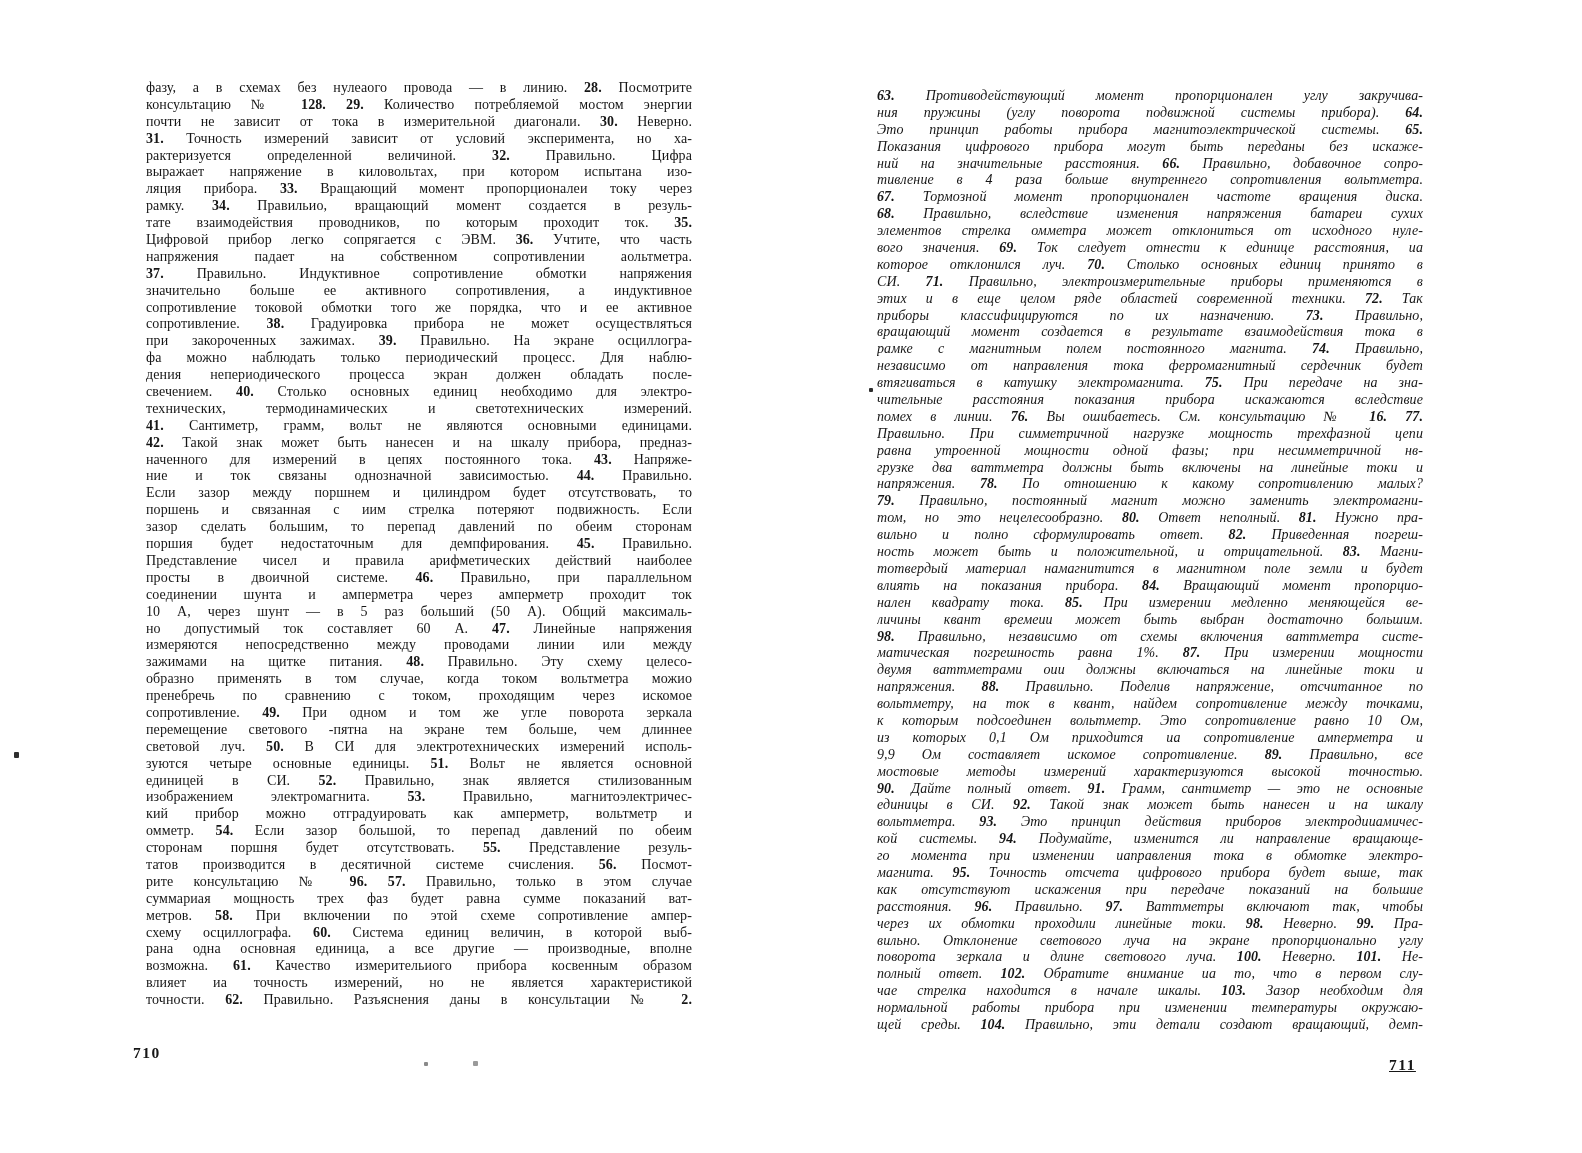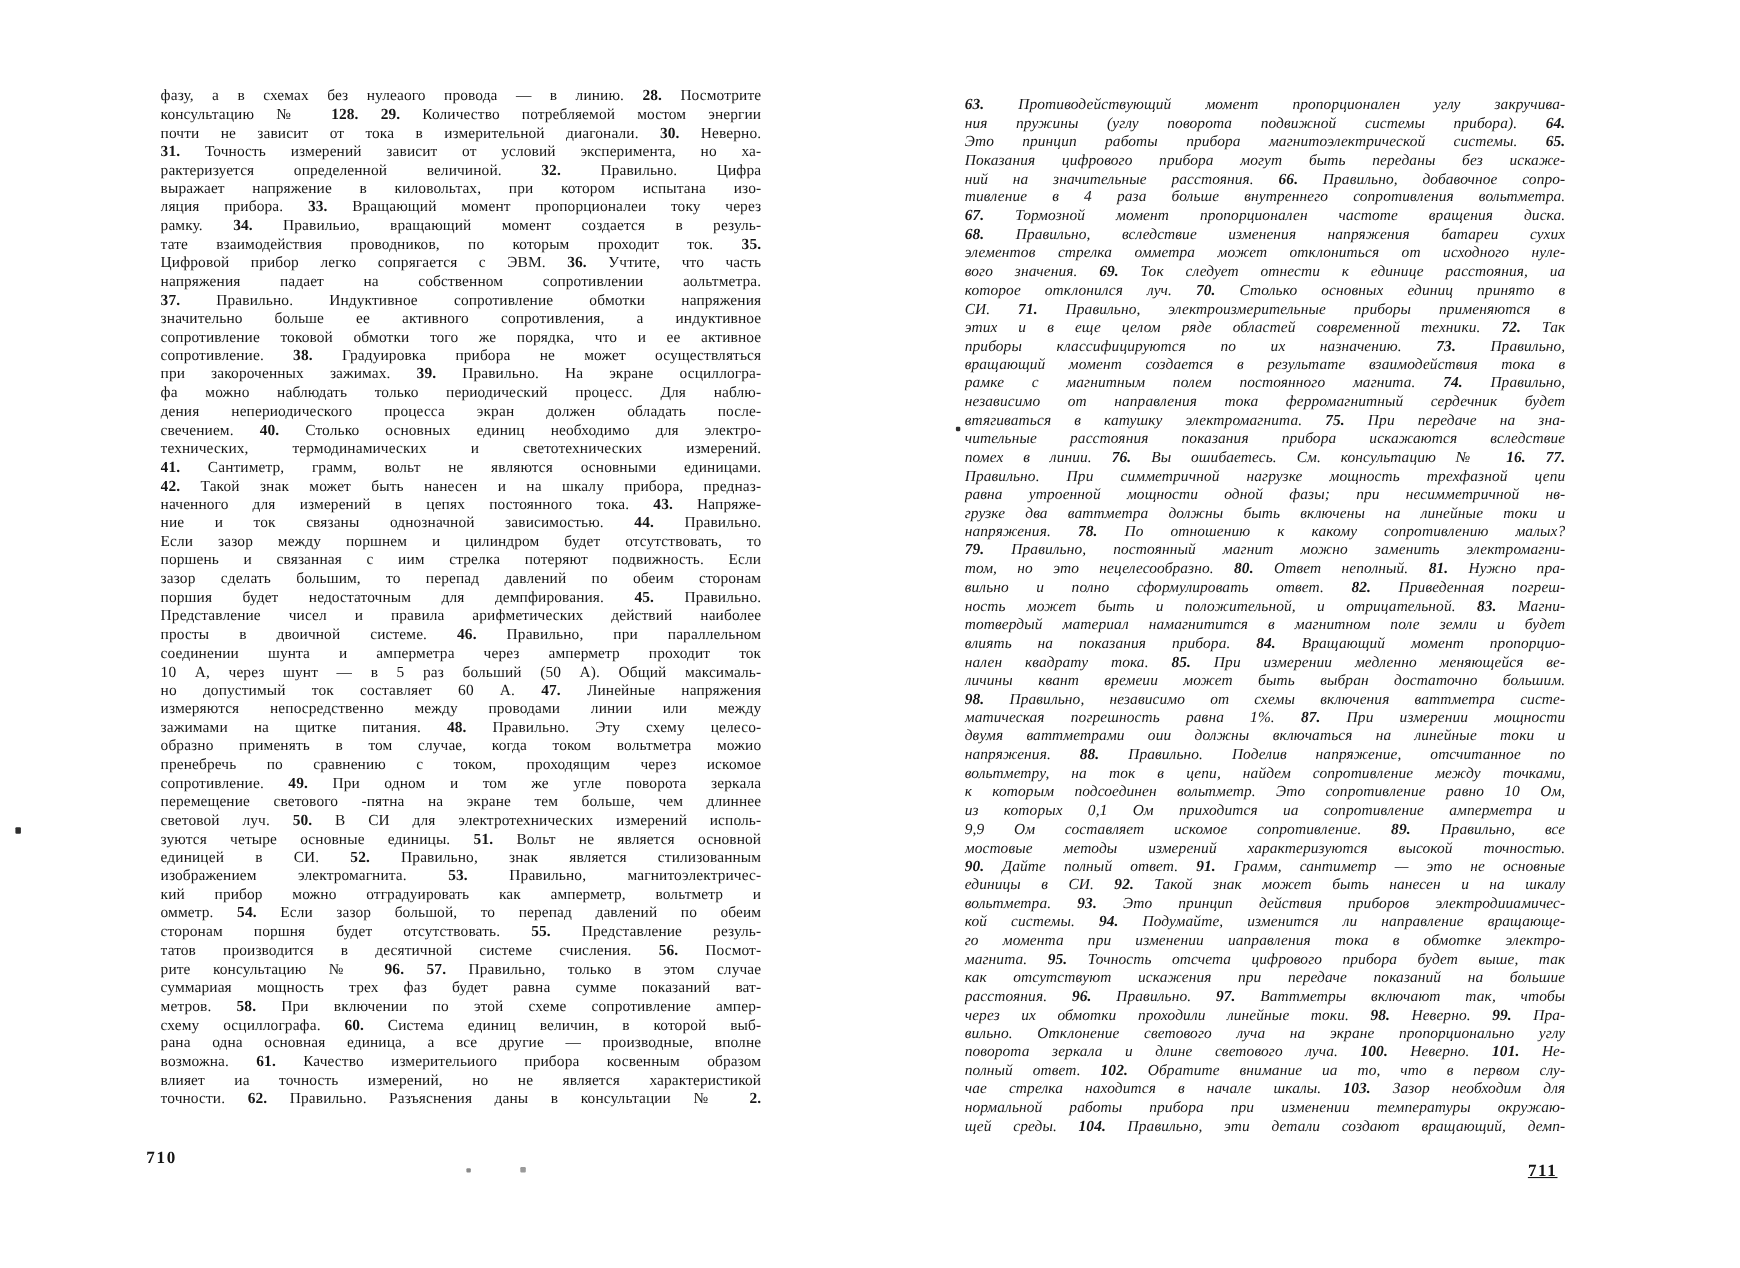--- a/index.html
+++ b/index.html
@@ -144,21 +144,21 @@
       <div class="ln">вильно и полно сформулировать ответ. <b class="num">82.</b> Приведенная погреш-</div>
       <div class="ln">ность может быть и положительной, и отрицательной. <b class="num">83.</b> Магни-</div>
       <div class="ln">тотвердый материал намагнитится в магнитном поле земли и будет</div>
       <div class="ln">влиять на показания прибора. <b class="num">84.</b> Вращающий момент пропорцио-</div>
       <div class="ln">нален квадрату тока. <b class="num">85.</b> При измерении медленно меняющейся ве-</div>
       <div class="ln">личины квант времеии может быть выбран достаточно большим.</div>
       <div class="ln"><b class="num">98.</b> Правильно, независимо от схемы включения ваттметра систе-</div>
       <div class="ln">матическая погрешность равна 1%. <b class="num">87.</b> При измерении мощности</div>
       <div class="ln">двумя ваттметрами оии должны включаться на линейные токи и</div>
       <div class="ln">напряжения. <b class="num">88.</b> Правильно. Поделив напряжение, отсчитанное по</div>
-      <div class="ln">вольтметру, на ток в цепи, найдем сопротивление между точками,</div>
+      <div class="ln">вольтметру, на ток в квант, найдем сопротивление между точками,</div>
       <div class="ln">к которым подсоединен вольтметр. Это сопротивление равно 10 Ом,</div>
       <div class="ln">из которых 0,1 Ом приходится иа сопротивление амперметра и</div>
       <div class="ln">9,9 Ом составляет искомое сопротивление. <b class="num">89.</b> Правильно, все</div>
       <div class="ln">мостовые методы измерений характеризуются высокой точностью.</div>
       <div class="ln"><b class="num">90.</b> Дайте полный ответ. <b class="num">91.</b> Грамм, сантиметр — это не основные</div>
       <div class="ln">единицы в СИ. <b class="num">92.</b> Такой знак может быть нанесен и на шкалу</div>
       <div class="ln">вольтметра. <b class="num">93.</b> Это принцип действия приборов электродииамичес-</div>
       <div class="ln">кой системы. <b class="num">94.</b> Подумайте, изменится ли направление вращающе-</div>
       <div class="ln">го момента при изменении иаправления тока в обмотке электро-</div>
       <div class="ln">магнита. <b class="num">95.</b> Точность отсчета цифрового прибора будет выше, так</div>

